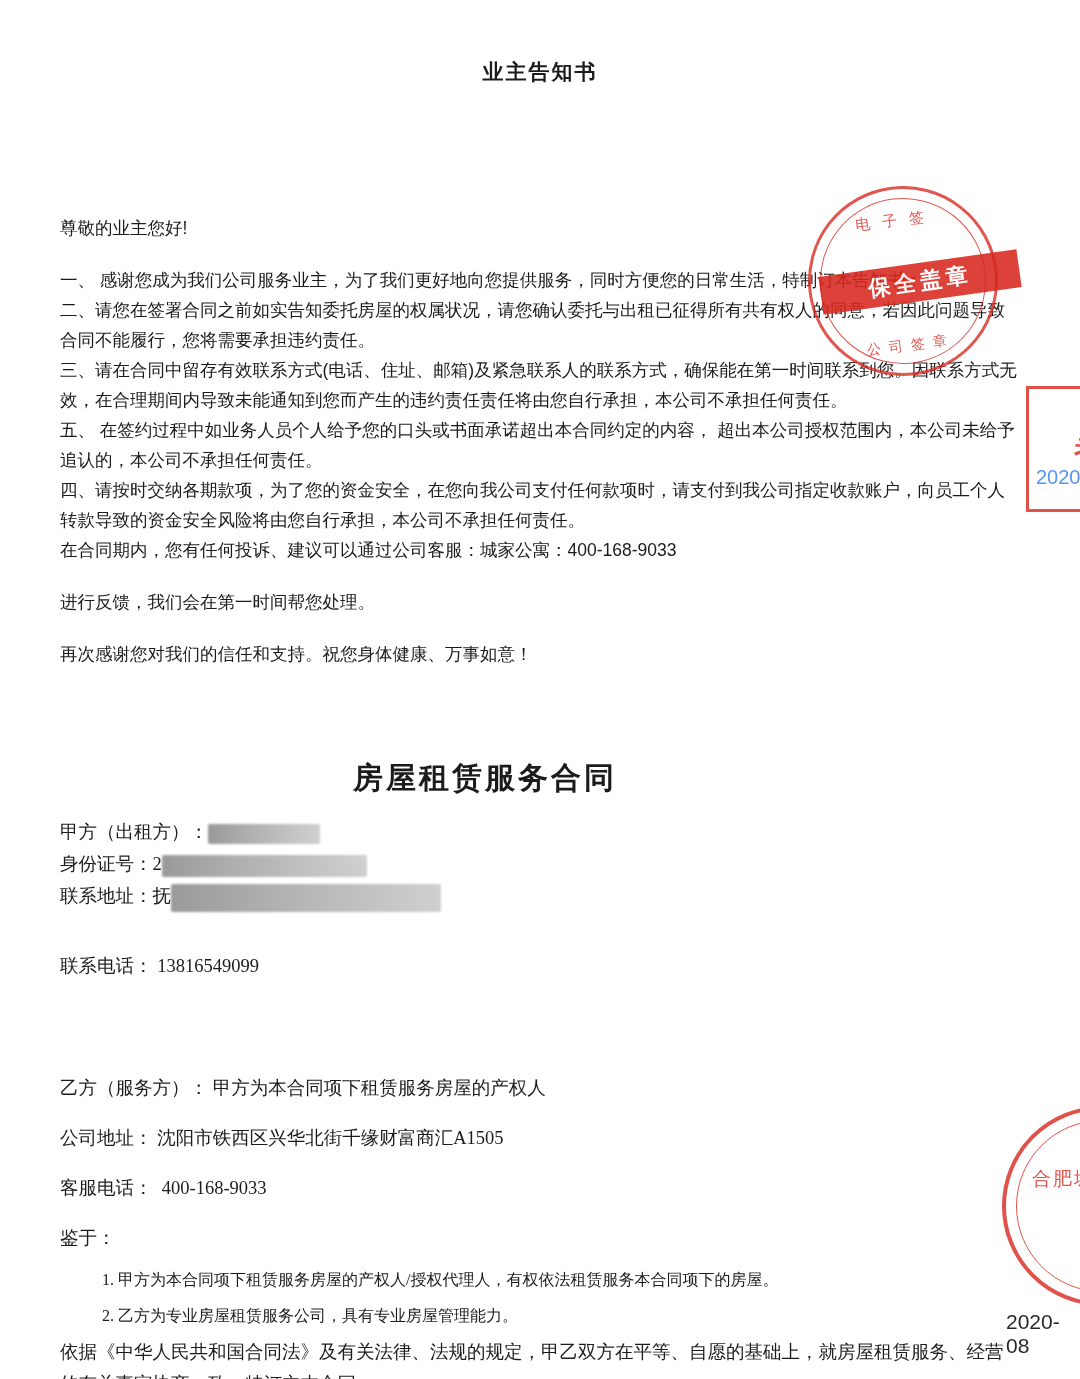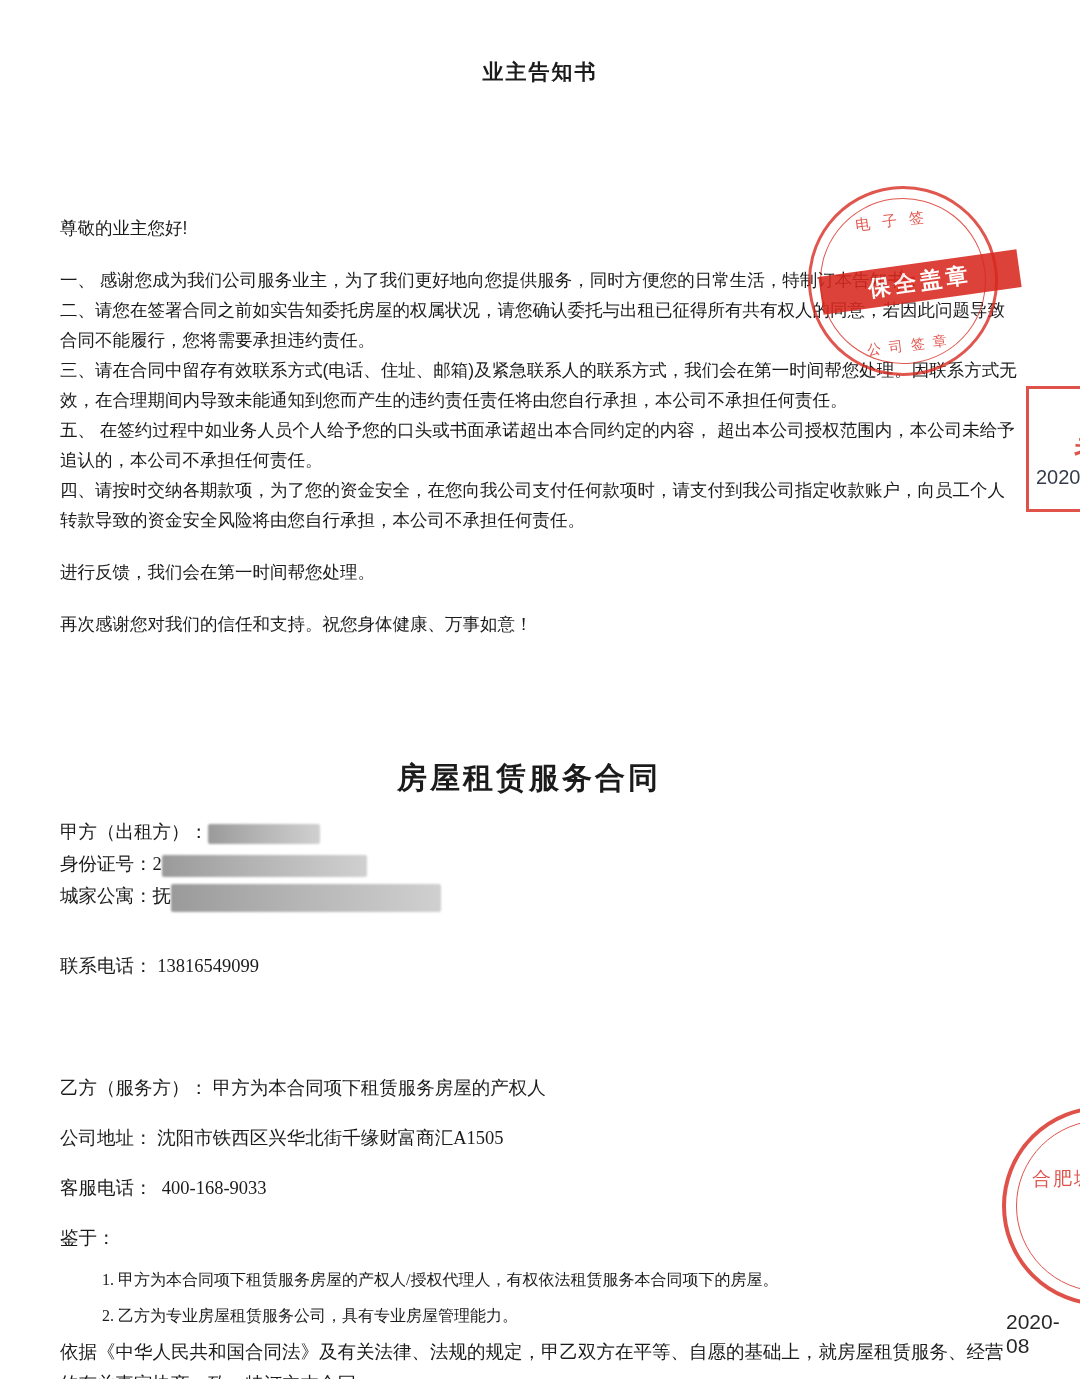--- a/index.html
+++ b/index.html
@@ -122,21 +122,21 @@
     font-size: 30px;
     font-weight: bold;
     text-align: center;
     line-height: 120px;
     font-family: "Liberation Sans", "DejaVu Sans", sans-serif;
   }
   .stamp-side-date {
     position: absolute;
     left: 1036px;
     top: 408px;
-    color: #0f172a;
+    color: #3b82f6;
     font-size: 20px;
     opacity: .85;
     font-family: "Liberation Sans", "DejaVu Sans", sans-serif;
   }
 
   .stamp-company {
     position: absolute;
     left: 1002px;
     top: 1048px;
     width: 200px;
@@ -174,21 +174,20 @@
   
   .contract-title {
     position: absolute;
     left: 0;
     top: 700px;
     width: 970px;
     text-align: center;
     font-size: 30px;
     font-weight: bold;
     letter-spacing: 3px;
-    padding-left: 44px;
   }
 
   .contract-block {
     position: absolute;
     left: 60px;
     top: 758px;
     width: 960px;
     font-size: 18.5px;
     line-height: 32px;
   }
@@ -229,23 +228,24 @@
 <body>
 
 <div class="page">
 
   <div class="notice-title">业主告知书</div>
 
   <div class="notice-body">
     <p class="salutation">尊敬的业主您好!</p>
     <p class="clause">一、 感谢您成为我们公司服务业主，为了我们更好地向您提供服务，同时方便您的日常生活，特制订本告知书：</p>
     <p class="clause">二、请您在签署合同之前如实告知委托房屋的权属状况，请您确认委托与出租已征得所有共有权人的同意，若因此问题导致合同不能履行，您将需要承担违约责任。</p>
-    <p class="clause">三、请在合同中留存有效联系方式(电话、住址、邮箱)及紧急联系人的联系方式，我们会在第一时间帮您处理。因联系方式无效，在合理期间内导致未能通知到您而产生的违约责任责任将由您自行承担，本公司不承担任何责任。</p>
+    <p class="clause">三、请在合同中留存有效联系方式(电话、住址、邮箱)及紧急联系人的联系方式，确保能在第一时间联系到您。因联系方式无效，在合理期间内导致未能通知到您而产生的违约责任责任将由您自行承担，本公司不承担任何责任。</p>
     <p class="clause">五、 在签约过程中如业务人员个人给予您的口头或书面承诺超出本合同约定的内容， 超出本公司授权范围内，本公司未给予追认的，本公司不承担任何责任。</p>
     <p class="clause">四、请按时交纳各期款项，为了您的资金安全，在您向我公司支付任何款项时，请支付到我公司指定收款账户，向员工个人转款导致的资金安全风险将由您自行承担，本公司不承担任何责任。</p>
+    <p>在合同期内，您有任何投诉、建议可以通过公司客服：城家公寓：400-168-9033</p>
     <div class="gap-line"></div>
     <p>进行反馈，我们会在第一时间帮您处理。</p>
     <div class="gap-line"></div>
     <p>再次感谢您对我们的信任和支持。祝您身体健康、万事如意！</p>
   </div>
 
   <div class="stamp-round stamp-top">
     <div class="inner-ring"></div>
     <div class="arc-top">电子签</div>
     <div class="star">★</div>
@@ -259,21 +259,21 @@
   <div class="contract-title">房屋租赁服务合同</div>
 
   <div class="contract-block">
     <p>
       <span>甲方（出租方）：</span><span class="redact redact-a"></span>
     </p>
     <p>
       <span>身份证号：</span><span>2</span><span class="redact redact-b"></span>
     </p>
     <p>
-      <span>城家公寓：</span><span>抚</span><span class="redact redact-c"></span>
+      <span>联系地址：</span><span>抚</span><span class="redact redact-c"></span>
     </p>
 
     <div class="spacer-md"></div>
 
     <p>
       <span>联系电话：</span>
       <span>13816549099</span>
     </p>
 
     <div class="spacer-lg"></div>

